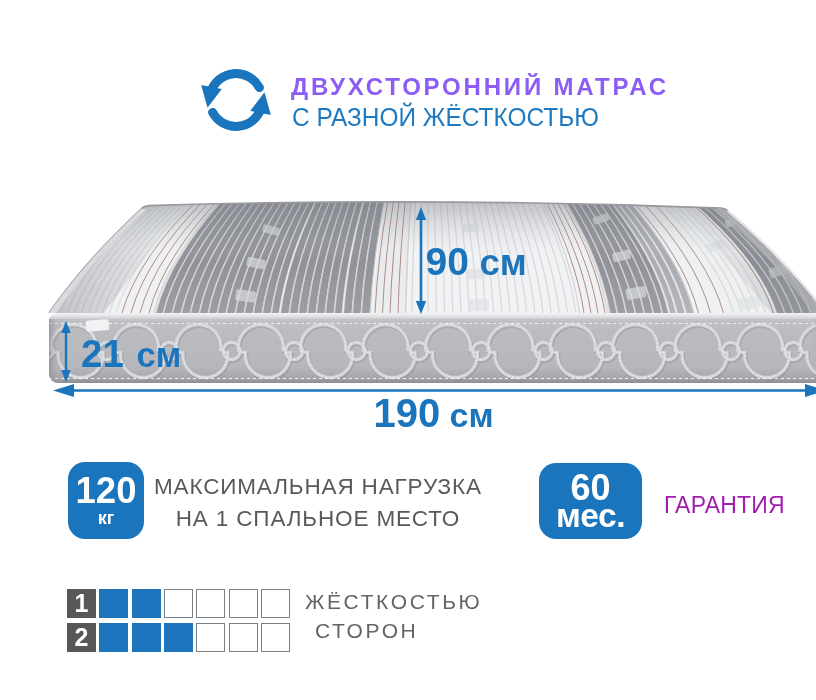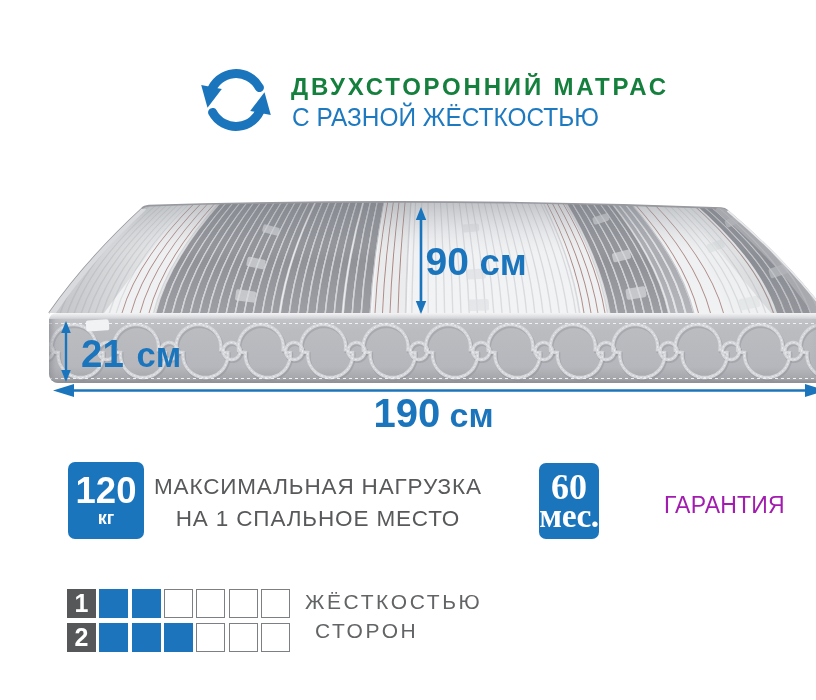--- a/index.html
+++ b/index.html
@@ -1,34 +1,34 @@
 <!DOCTYPE html>
 <html><head>
 <meta charset="utf-8">
 <style>
 * { margin:0; padding:0; box-sizing:border-box; }
 html,body { width:816px; height:700px; background:#ffffff; font-family:"Liberation Sans",sans-serif; overflow:hidden; }
 .abs { position:absolute; }
-.badge { position:absolute; background:#1b75bc; border-radius:7px; color:#fff; text-align:center; font-weight:bold; }
+.badge { position:absolute; background:#1b75bc; border-radius:17px; color:#fff; text-align:center; font-weight:bold; }
 .sq { position:absolute; width:29px; height:29px; }
 .sq.dark { background:#565759; color:#fff; font-weight:bold; font-size:25px; line-height:29px; text-align:center; }
 .sq.blue { background:#1c75bc; }
 .sq.empty { background:#fff; border:1.6px solid #7d8083; }
 </style>
 </head>
 <body>
 
 <div class="abs" style="left:195px;top:55px;width:100px;height:95px;"><svg width="100" height="95" viewBox="195 55 100 95">
 <path d="M259.4 87.6 A26.5 26.5 0 0 0 210.7 92.3" fill="none" stroke="#1b75bc" stroke-width="9" stroke-linecap="round"></path>
 <path d="M212.6 112.4 A26.5 26.5 0 0 0 261.3 107.7" fill="none" stroke="#1b75bc" stroke-width="9" stroke-linecap="round"></path>
 <path d="M207.5 107.7 L201.2 85.1 L221.8 89.1 Z" fill="#1b75bc"></path>
 <path d="M264.5 92.3 L270.8 114.9 L250.2 110.9 Z" fill="#1b75bc"></path>
 </svg></div>
 
-<div class="abs" style="left:291px;top:73px;font-size:24px;font-weight:bold;color:#15803d;letter-spacing:2.8px;white-space:nowrap;">ДВУХСТОРОННИЙ МАТРАС</div>
+<div class="abs" style="left:291px;top:73px;font-size:24px;font-weight:bold;color:#8b5cf6;letter-spacing:2.8px;white-space:nowrap;">ДВУХСТОРОННИЙ МАТРАС</div>
 
 <div class="abs" style="left:292px;top:102.5px;font-size:25.5px;color:#1e7ac0;transform:scaleX(0.958);transform-origin:0 0;white-space:nowrap;">С РАЗНОЙ ЖЁСТКОСТЬЮ</div>
 
 <div class="abs" style="left:0;top:16px;width:764px;height:450px;padding-left:29px;">
 <svg width="816" height="450" viewBox="0 0 816 450" font-family="'Liberation Sans',sans-serif">
 <defs>
 <clipPath id="topclip">
           <path d="M20.0 297.0 Q57 244 112.5 192.8 Q115 190 120 189.6 Q405 181 692 192.1 Q696 192.4 698.5 194.7 Q757 244 797.0 297.0 Z"></path>
         </clipPath>
 <clipPath id="bandclip">
@@ -307,21 +307,21 @@
 </svg>
 </div>
 
 <div class="badge" style="left:68px;top:462px;width:76px;height:77px;">
 <div style="font-size:36.5px;line-height:32px;margin-top:13px;">120</div>
 <div style="font-size:18px;line-height:23px;">кг</div>
 </div>
 
 <div class="abs" style="left:154px;top:471px;font-size:22.5px;color:#58595b;line-height:32px;letter-spacing:0.85px;text-align:center;">МАКСИМАЛЬНАЯ НАГРУЗКА<br>НА 1 СПАЛЬНОЕ МЕСТО</div>
 
-<div class="badge" style="left:539px;top:463px;width:60px;height:76px;font-family:Liberation Serif, serif;">
+<div class="badge" style="left:539px;top:463px;width:103px;height:76px;">
 <div style="font-size:36px;line-height:31px;margin-top:8.5px;">60</div>
 <div style="font-size:33.5px;line-height:26px;letter-spacing:-0.5px;text-align:center;">мес.</div>
 </div>
 
 <div class="abs" style="left:664px;top:492px;font-size:23px;color:#a21caf;letter-spacing:0.2px;">ГАРАНТИЯ</div>
 
 <div class="sq dark" style="left:67.0px;top:589.0px;">1</div>
 <div class="sq blue" style="left:99.3px;top:589.0px;"></div>
 <div class="sq blue" style="left:131.6px;top:589.0px;"></div>
 <div class="sq empty" style="left:163.89999999999998px;top:589.0px;"></div>

